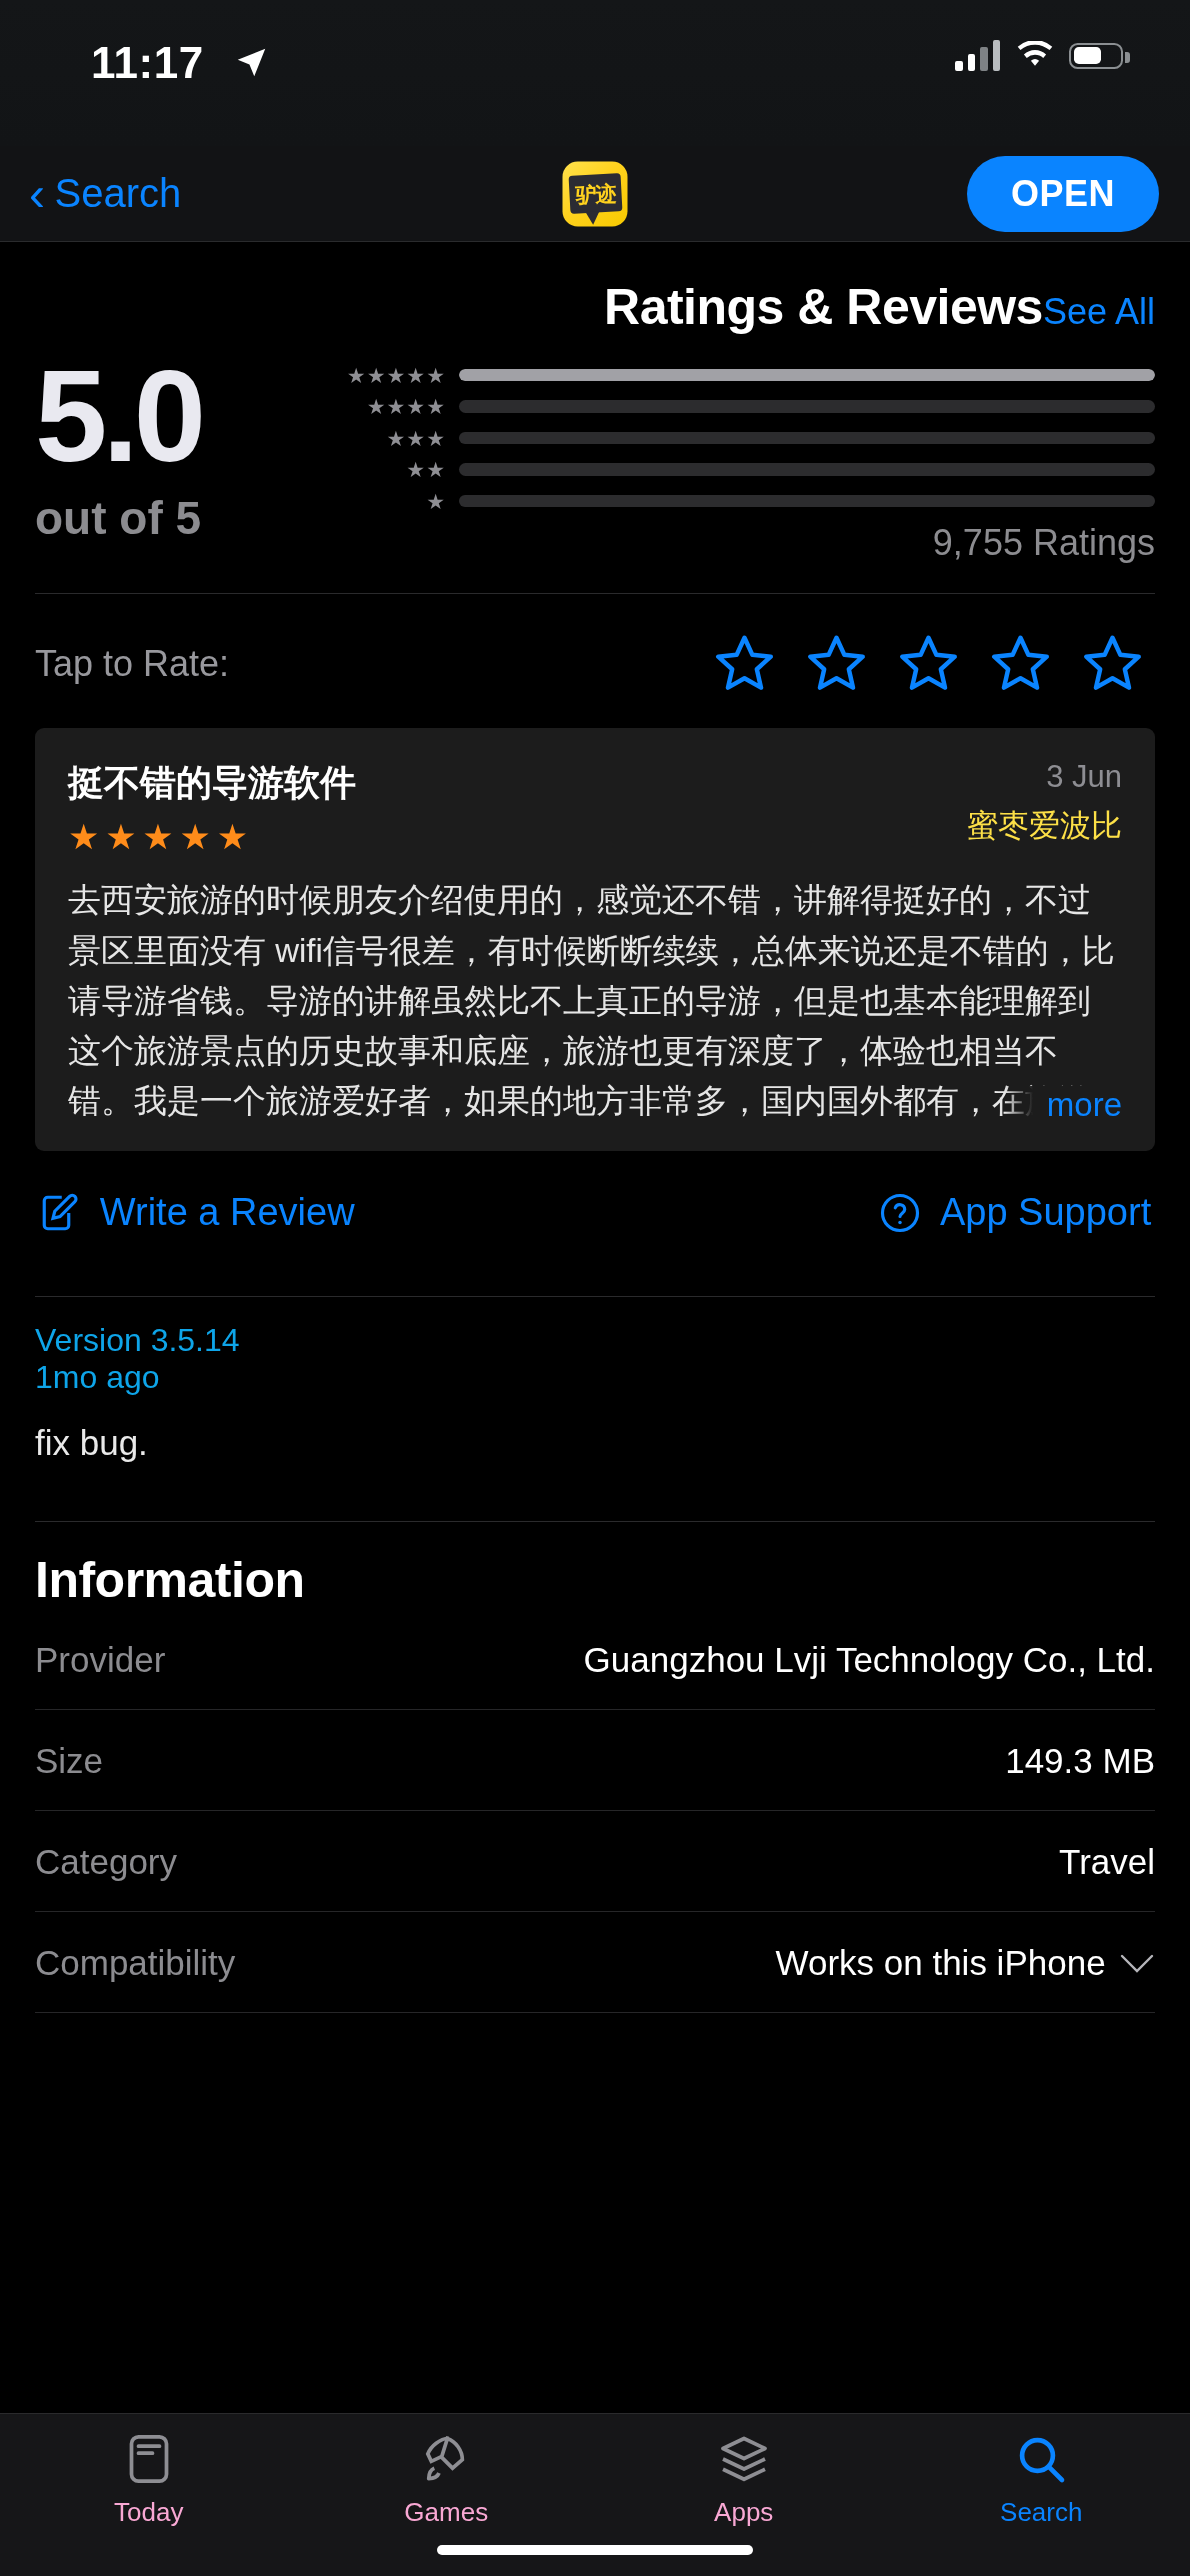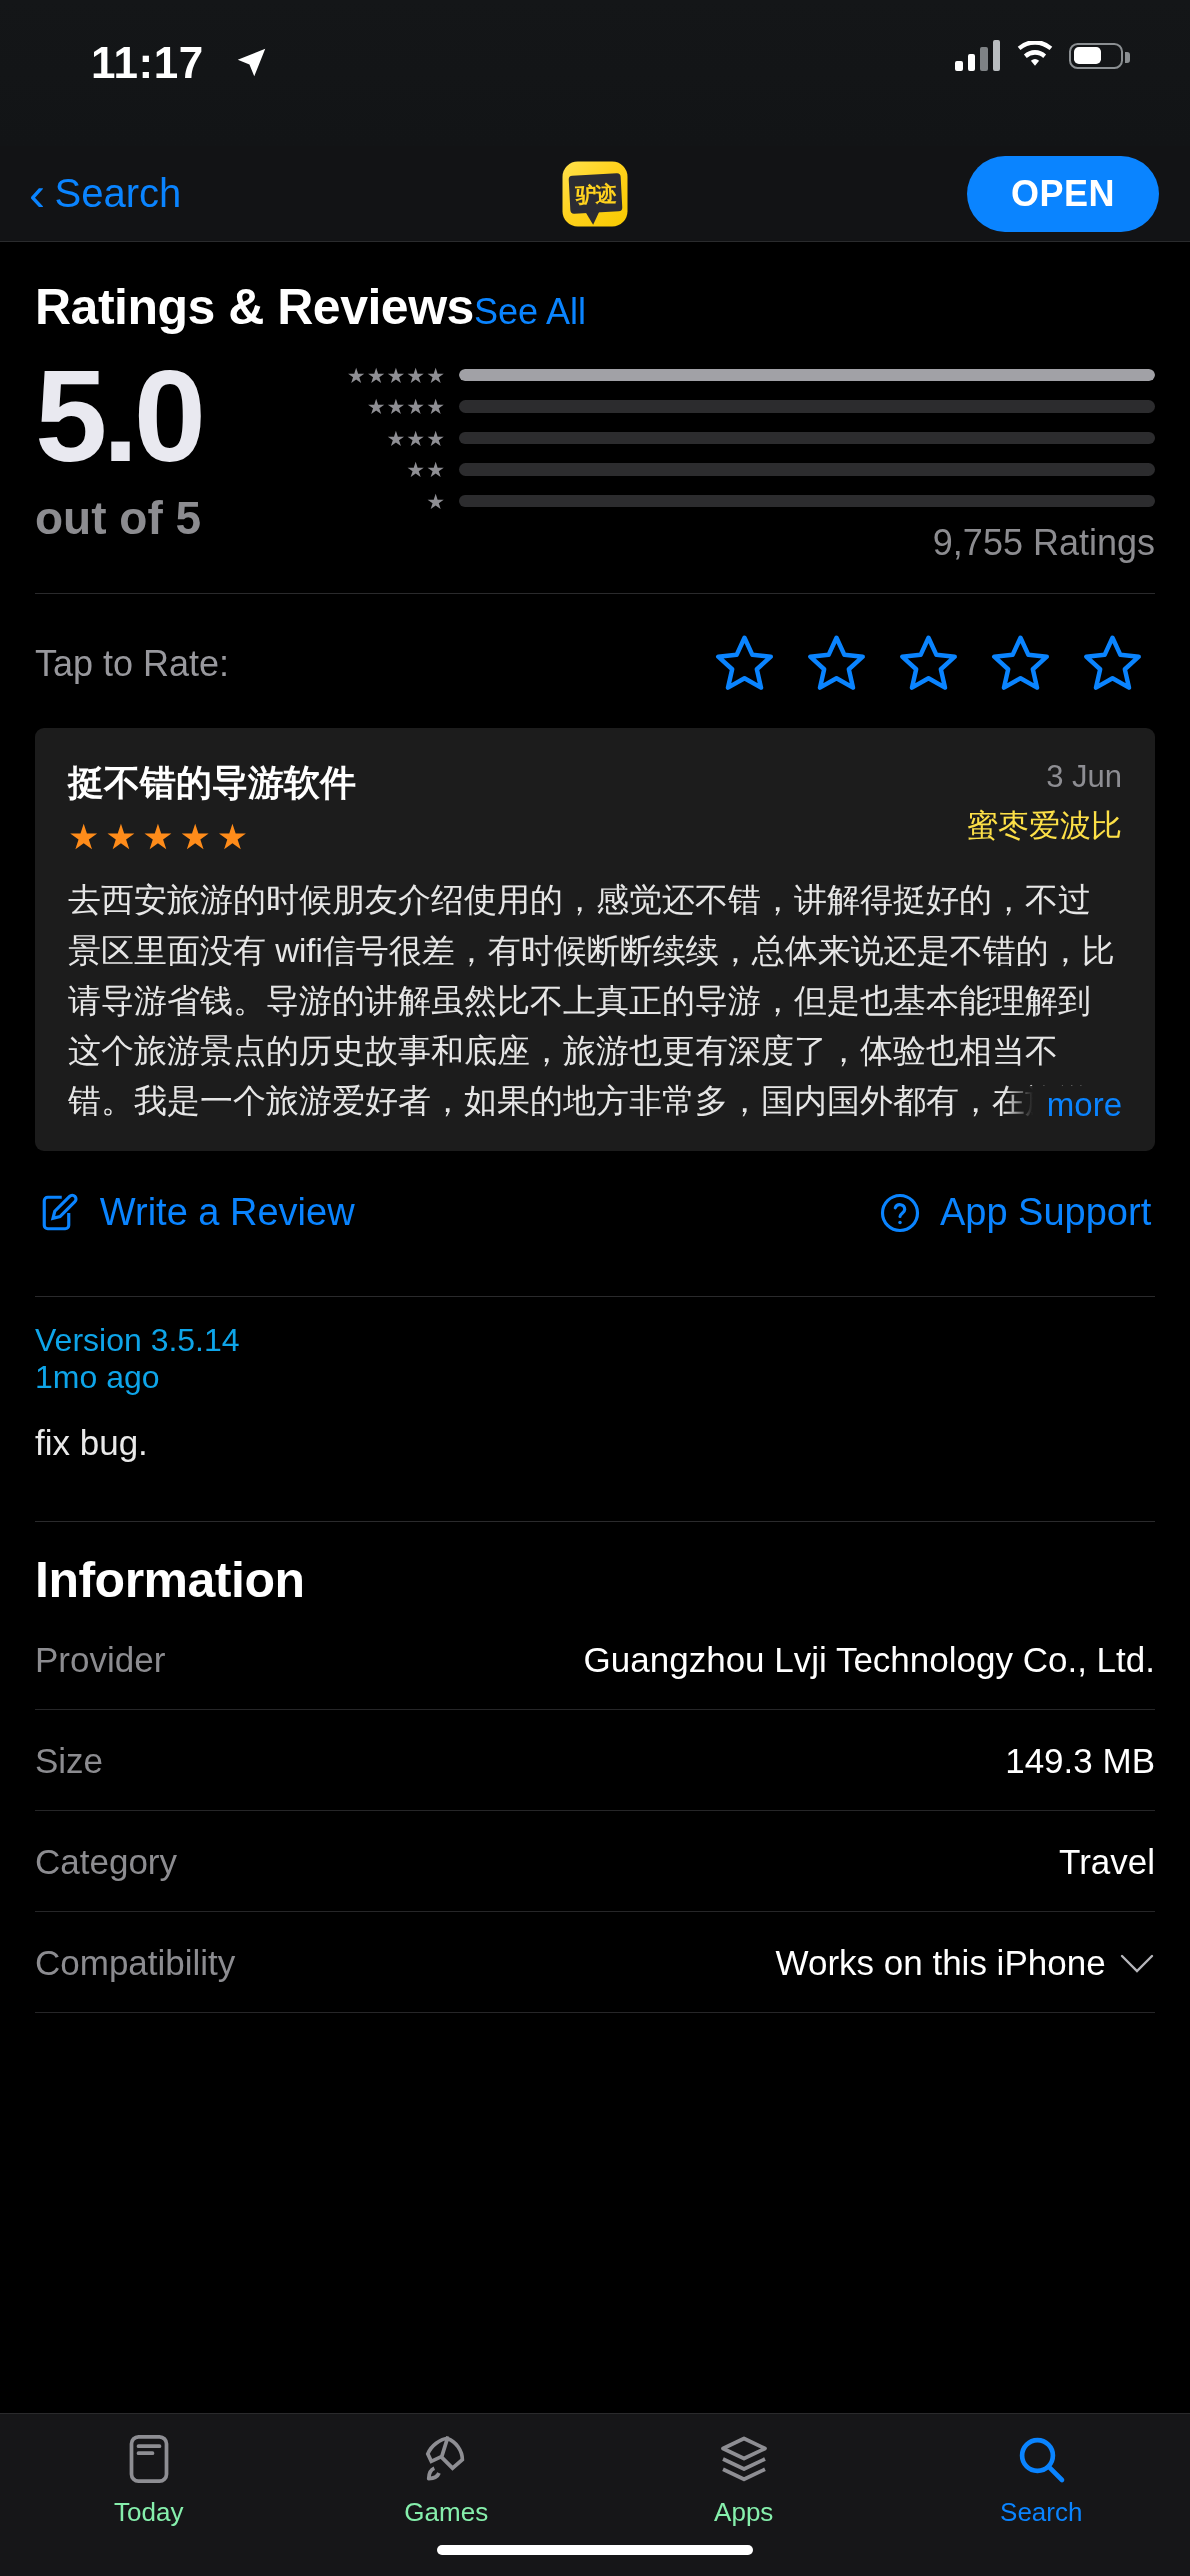--- a/index.html
+++ b/index.html
@@ -69,21 +69,21 @@
     background:#0a84ff; color:#fff; border:none;
     padding:17px 44px; border-radius:38px;
     font-size:36px; font-weight:700; letter-spacing:0.5px;
     font-family:"Liberation Sans", sans-serif;
   }
 
   
   .content { position:absolute; top:242px; left:0; right:0; bottom:163px; background:#000; overflow:hidden; }
   .pad { padding:0 35px; }
 
-  .sec-head { display:flex; align-items:baseline; justify-content:flex-start; padding-top:36px; }
+  .sec-head { display:flex; align-items:baseline; justify-content:flex-end; padding-top:36px; }
   .sec-title { font-size:50px; font-weight:700; letter-spacing:-0.5px; }
   .sec-link { color:#0a84ff; font-size:36px; }
 
   
   .rate-wrap { display:flex; padding-top:15.3px; }
   .rate-left { width:288px; }
   .big-score { font-size:130px; font-weight:700; letter-spacing:-4.8px; line-height:1; color:#e9e9f0; }
   .out-of { font-size:46px; font-weight:700; color:#8c8c90; margin-top:9.6px; }
   .rate-right { flex:1; padding-left:13.4px; padding-top:13.4px; }
   .hist-row { display:flex; align-items:center; height:21px; margin-bottom:10.5px; }
@@ -132,21 +132,21 @@
   .info-v { color:#fff; font-size:35px; text-align:right; }
   .chev-d { color:#8c8c90; font-size:29px; margin-left:13.4px; }
 
   
   .tabbar {
     position:absolute; left:0; right:0; bottom:0; height:163px;
     background:#161618; border-top:1px solid #2a2a2c;
     display:flex; align-items:flex-start; padding-top:17px;
   }
   .tab { flex:1; display:flex; flex-direction:column; align-items:center; gap:9.6px; }
-  .tab .lbl { font-size:26px; color:#86efac; }
+  .tab .lbl { font-size:26px; color:#f9a8d4; }
   .tab.active .lbl { color:#0a84ff; }
   .home-ind { position:absolute; bottom:21px; left:50%; transform:translateX(-50%);
               width:316px; height:9.6px; background:#fff; border-radius:5.8px; }
   svg { display:block; }
 </style>
 </head>
 <body>
 
 <div class="phone">
 

